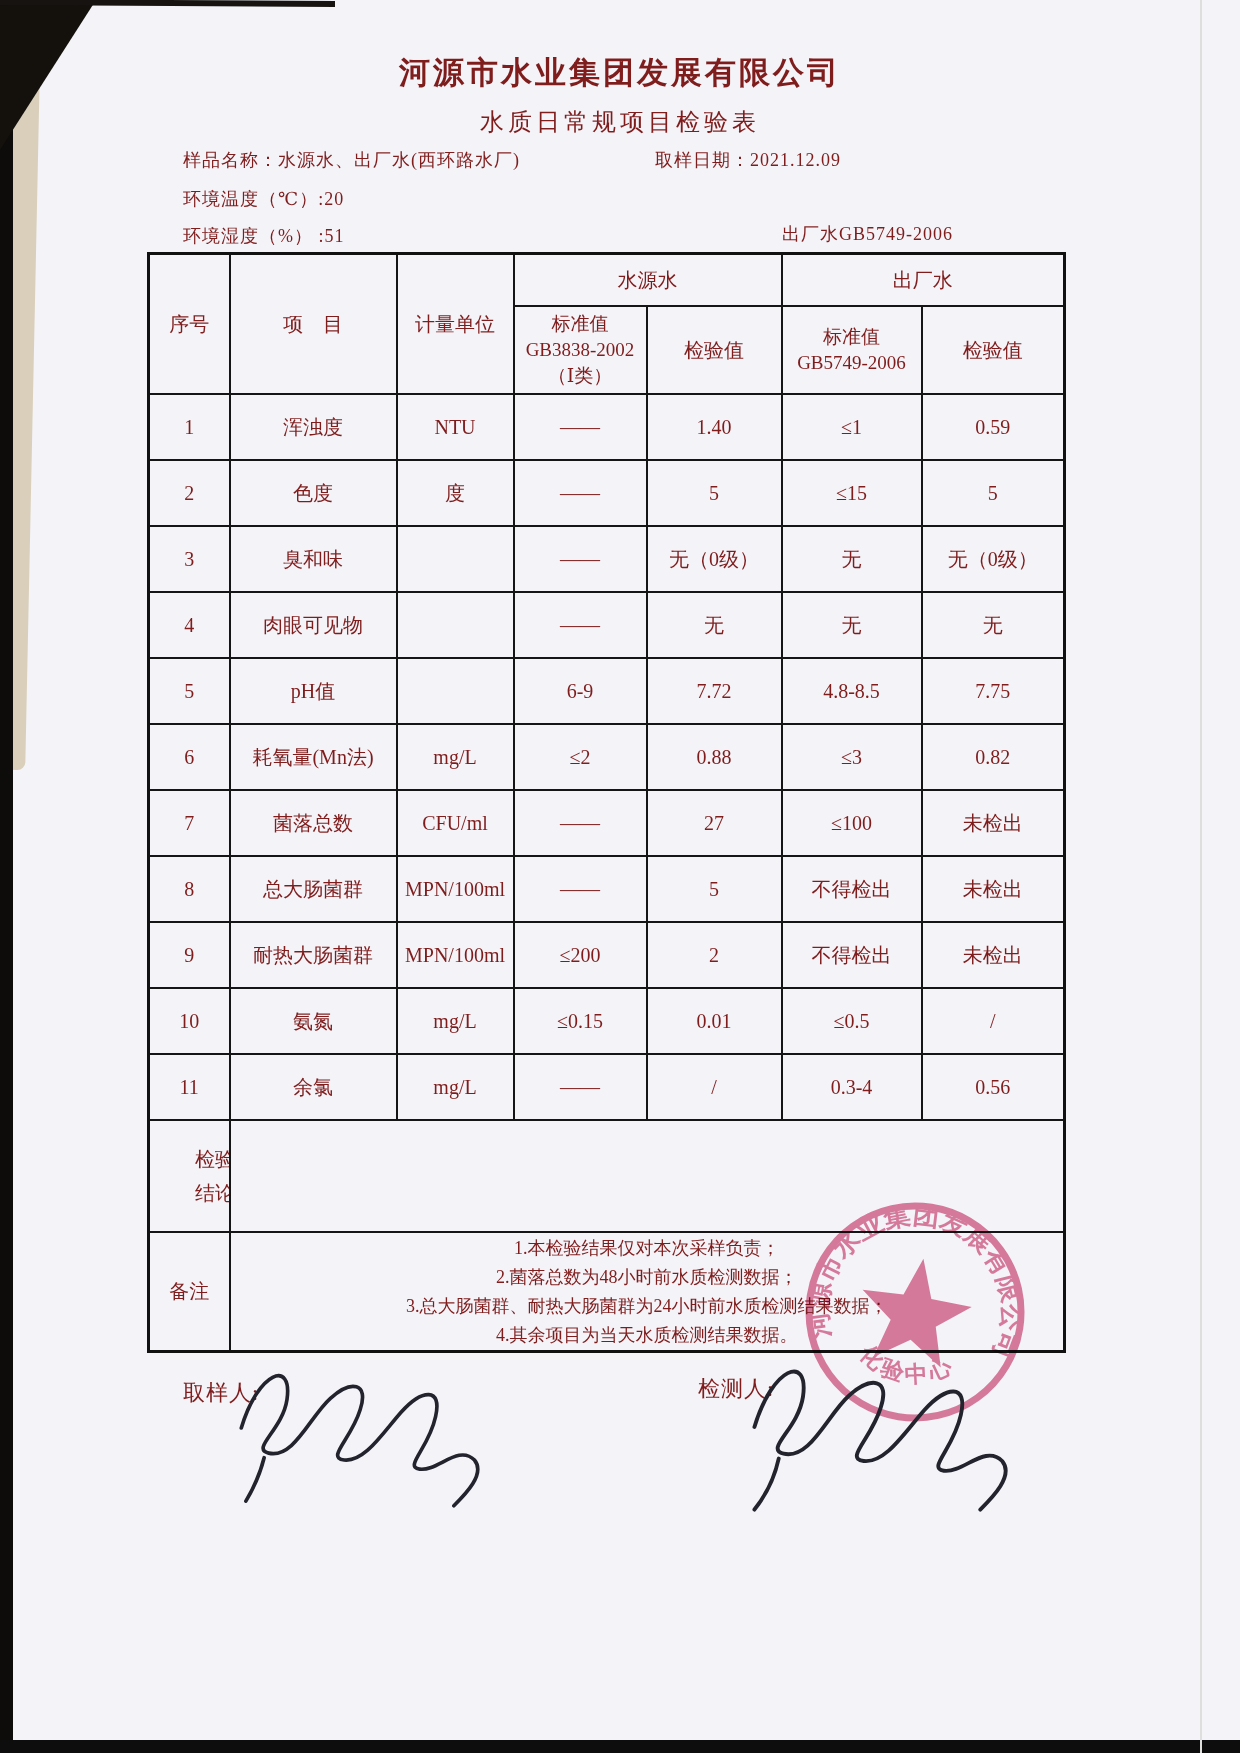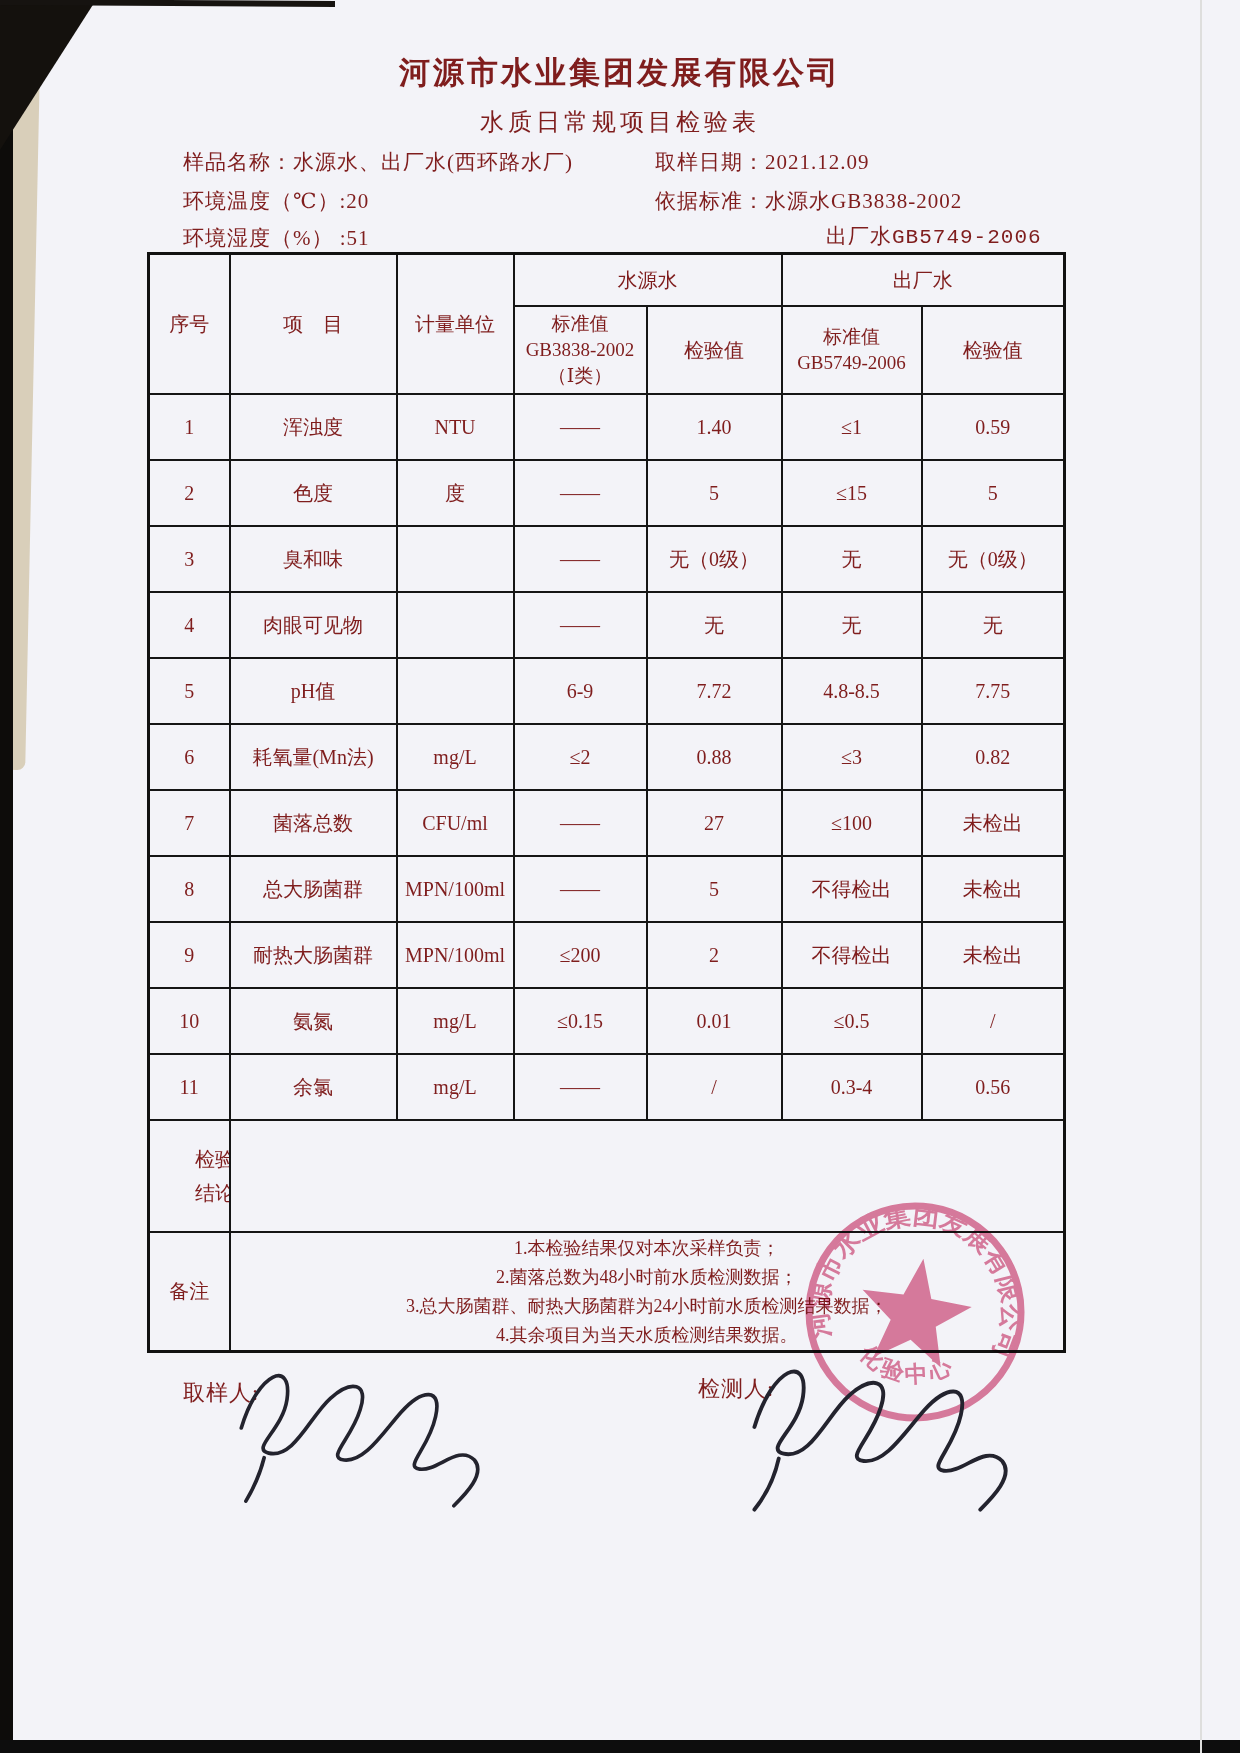--- a/index.html
+++ b/index.html
@@ -17,21 +17,21 @@
   .art-bottom{position:absolute;left:0;top:1740px;width:1240px;height:13px;background:#0d0d0d;}
   .art-rightline{position:absolute;left:1200px;top:0;width:2px;height:1753px;background:#dededd;}
 
   .title{position:absolute;left:0;top:52px;width:1240px;text-align:center;
     font-family:"Liberation Sans","DejaVu Sans",sans-serif;
     font-size:31px;font-weight:bold;letter-spacing:3px;}
   .subtitle{position:absolute;left:0;top:106px;width:1240px;text-align:center;
     font-family:"Liberation Sans","DejaVu Sans",sans-serif;
     font-size:24px;font-weight:500;letter-spacing:4px;}
 
-  .info{position:absolute;font-size:21px;white-space:nowrap;letter-spacing:1px;}
+  .info{position:absolute;font-size:18px;white-space:nowrap;letter-spacing:1px;}
 
   table.wq{
     position:absolute;left:147px;top:252px;width:916px;
     border-collapse:collapse;table-layout:fixed;
     font-size:20px;
   }
   table.wq td{border:2.4px solid #151515;text-align:center;vertical-align:middle;padding:0 4px;overflow:hidden;}
   table.wq{border:3px solid #111;}
   tr.h1 td{height:50px;}
   tr.h2 td{height:86px;}
@@ -63,23 +63,22 @@
   <div class="art-top"></div>
   <div class="art-bottom"></div>
   <div class="art-rightline"></div>
 
   <div class="title">河源市水业集团发展有限公司</div>
   <div class="subtitle">水质日常规项目检验表</div>
 
   <div class="info" style="left:183px;top:148px;">样品名称：水源水、出厂水(西环路水厂)</div>
   <div class="info" style="left:655px;top:148px;">取样日期：2021.12.09</div>
   <div class="info" style="left:183px;top:187px;">环境温度（℃）:20</div>
-  <div class="info" style="left:655px;top:187px;">依据标准：水源水GB3838-2002</div>
   <div class="info" style="left:183px;top:224px;">环境湿度（%） :51</div>
-  <div class="info" style="left:826px;top:222px;font-family:Liberation Mono, monospace;">出厂水GB5749-2006</div>
+  <div class="info" style="left:782px;top:222px;">出厂水GB5749-2006</div>
 
   <table class="wq">
     <colgroup>
       <col style="width:81px">
         <col style="width:167px">
         <col style="width:117px">
       <col style="width:133px">
         <col style="width:135px">
         <col style="width:140px">
         <col style="width:143px">

